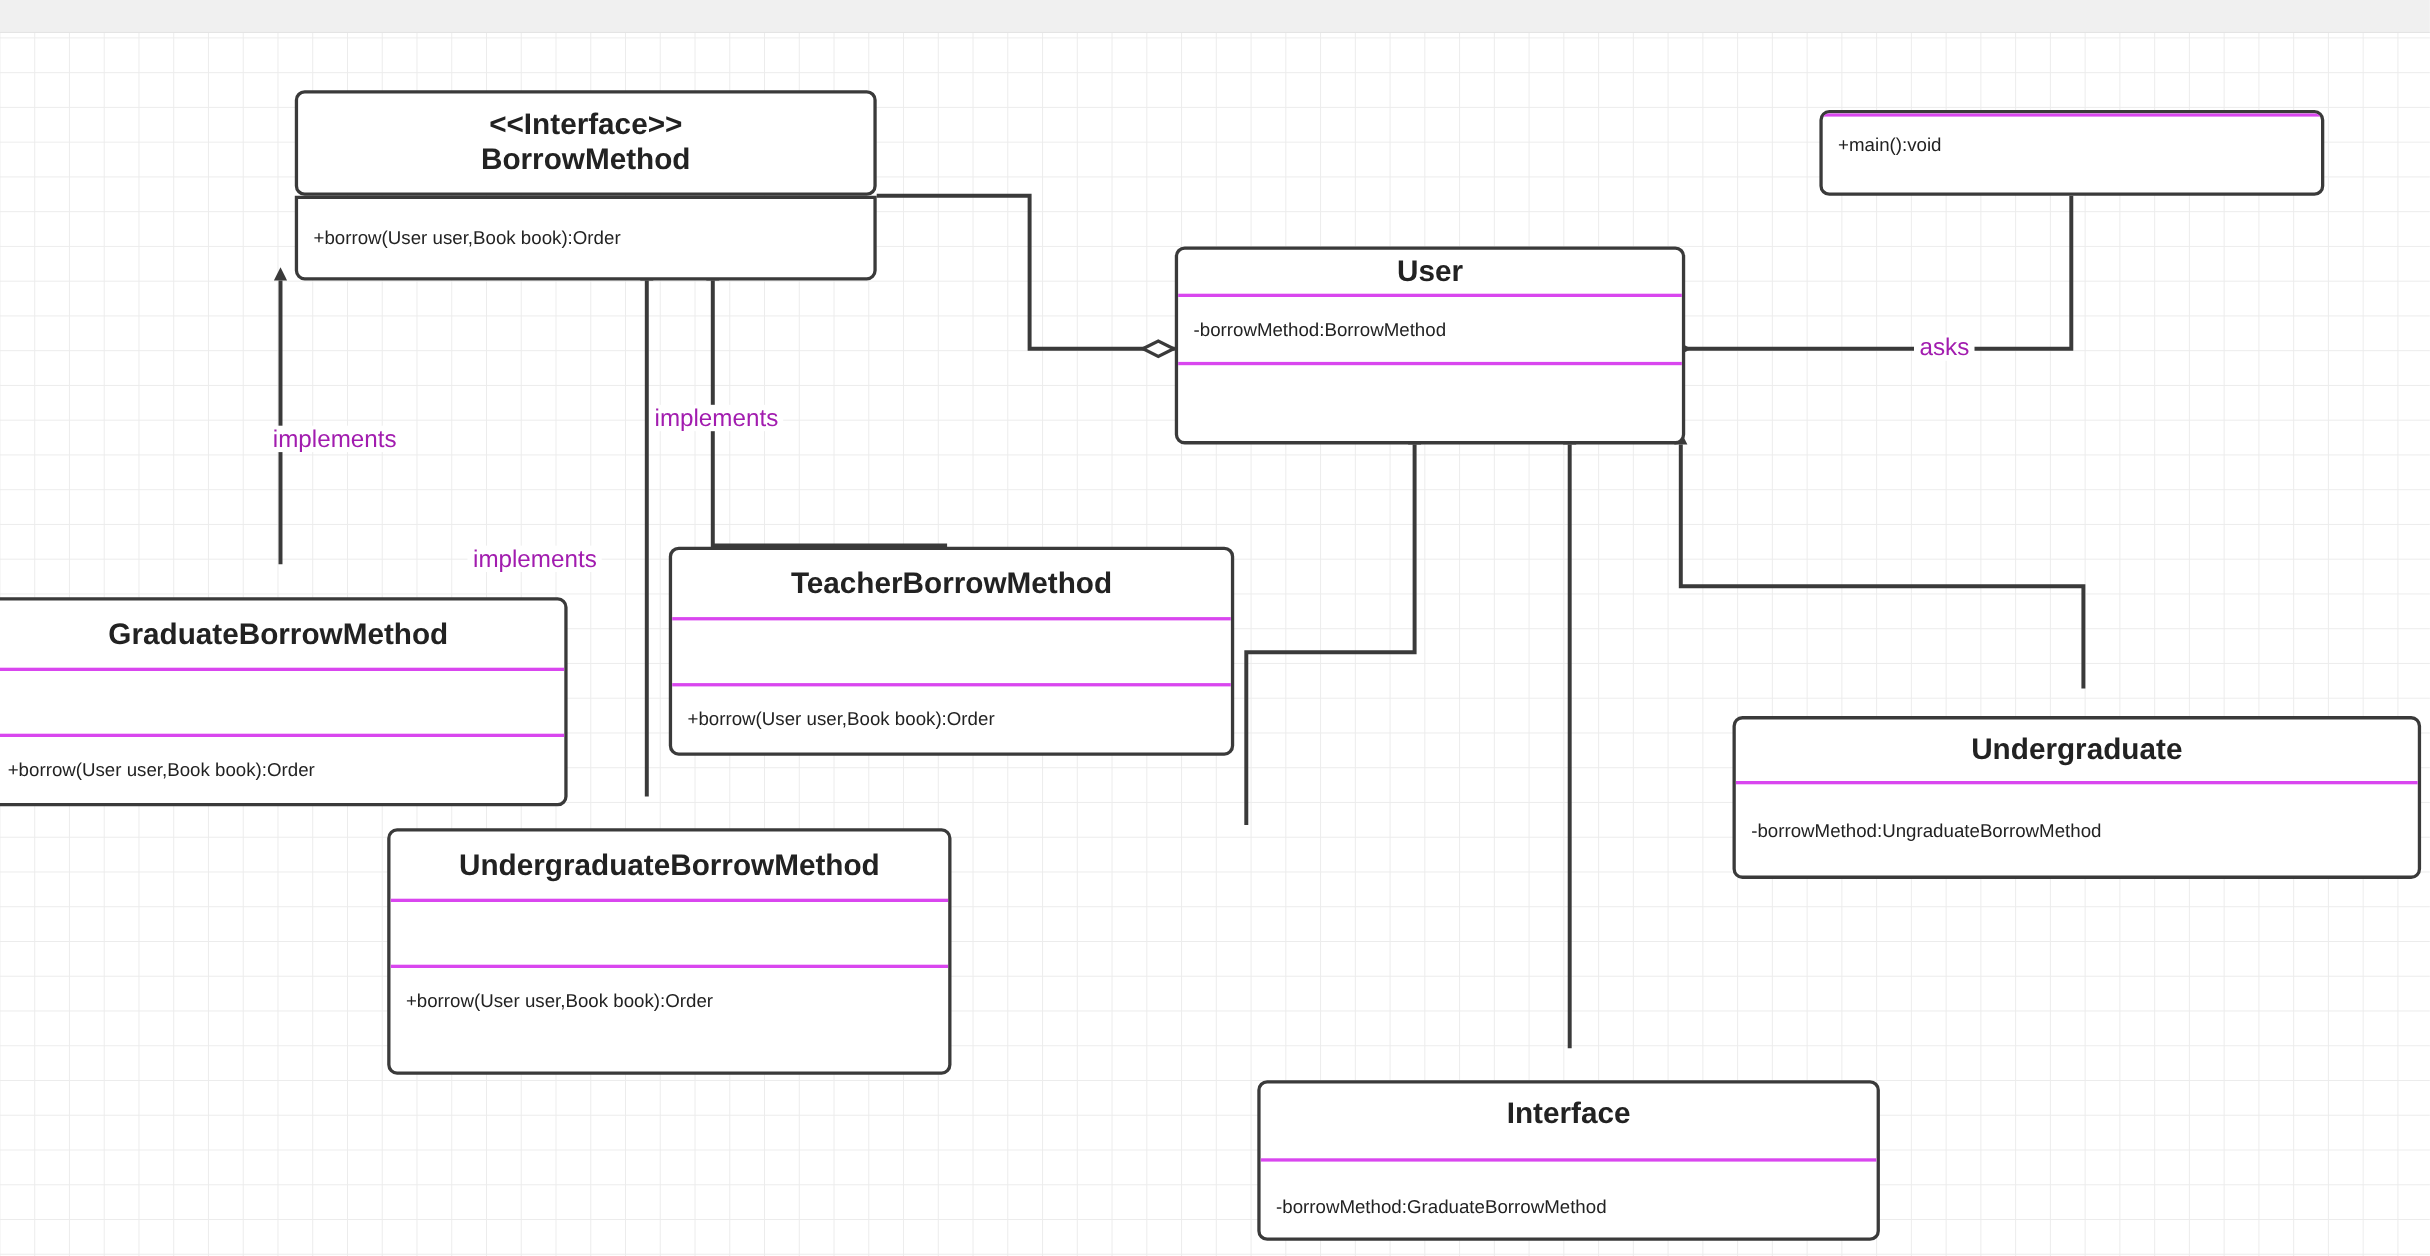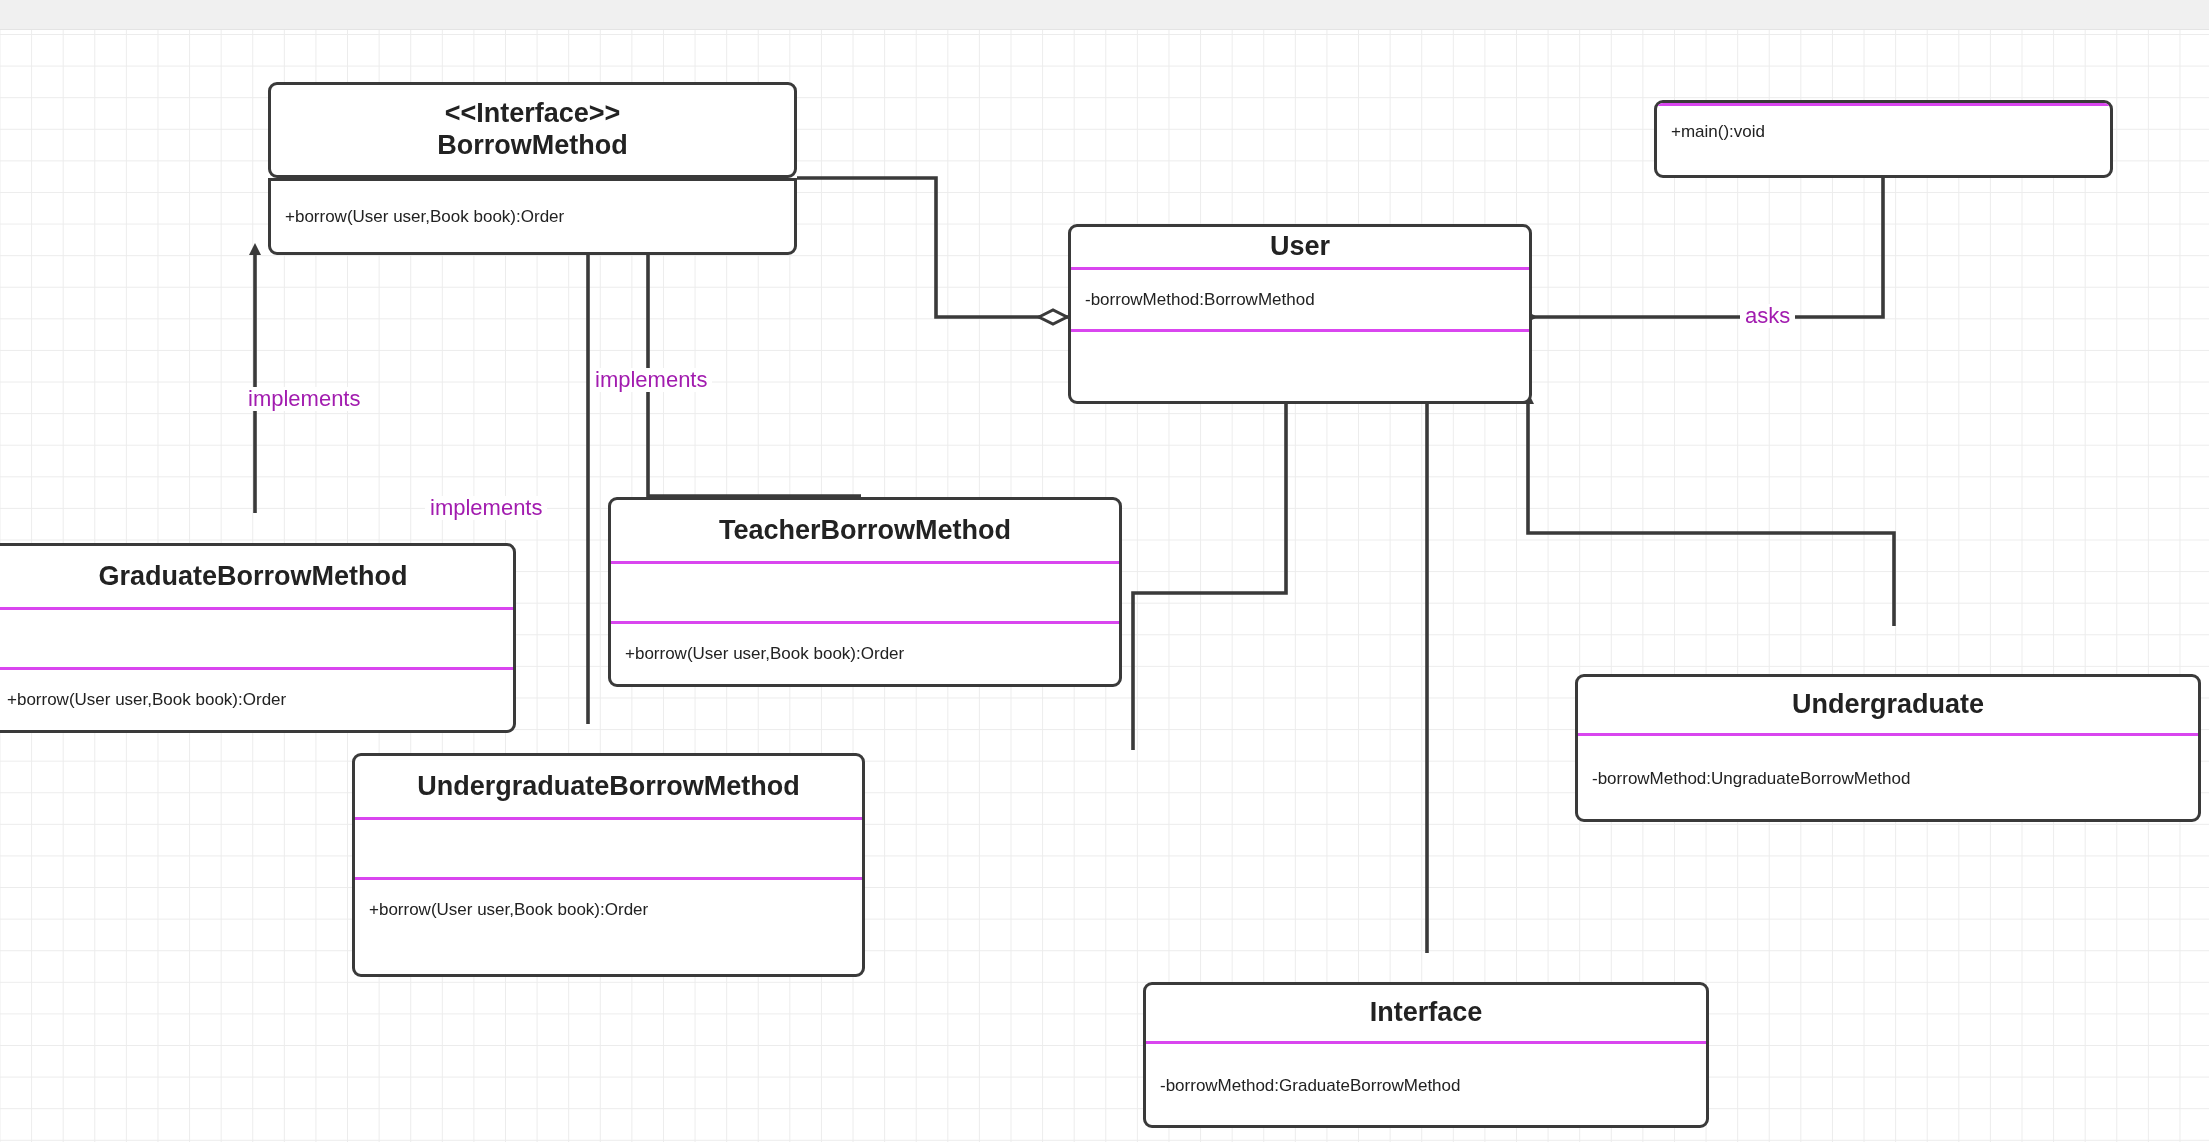--- a/index.html
+++ b/index.html
@@ -191,22 +191,22 @@
 
     <div class="umlbox" style="left:352px; top:723px; width:513px; height:224px;">
       <div class="row title" style="height:61px;">UndergraduateBorrowMethod</div>
       <div class="row empty sep" style="height:60px;"></div>
       <div class="row member sep" style="height:63px;">+borrow(User user,Book book):Order</div>
     </div>
 
 
     <div class="umlbox" style="left:1143px; top:952px; width:566px; height:146px;">
       <div class="row title" style="height:56px;">Interface</div>
-      <div class="row member sep" style="height:87px;">-borrowMethod:GraduateBorrowMethod</div>
-    </div>
-
-    <div class="umlbox" style="left:1575px; top:644px; width:626px; height:148px;">
+      <div class="row member sep" style="height:87px;margin-top:12px;">-borrowMethod:GraduateBorrowMethod</div>
+    </div>
+
+    <div class="umlbox" style="left:1575px; top:621px; width:626px; height:148px;">
       <div class="row title" style="height:56px;">Undergraduate</div>
       <div class="row member sep" style="height:89px;">-borrowMethod:UngraduateBorrowMethod</div>
     </div>
 
   </div>
 </div>
 
 </body></html>

